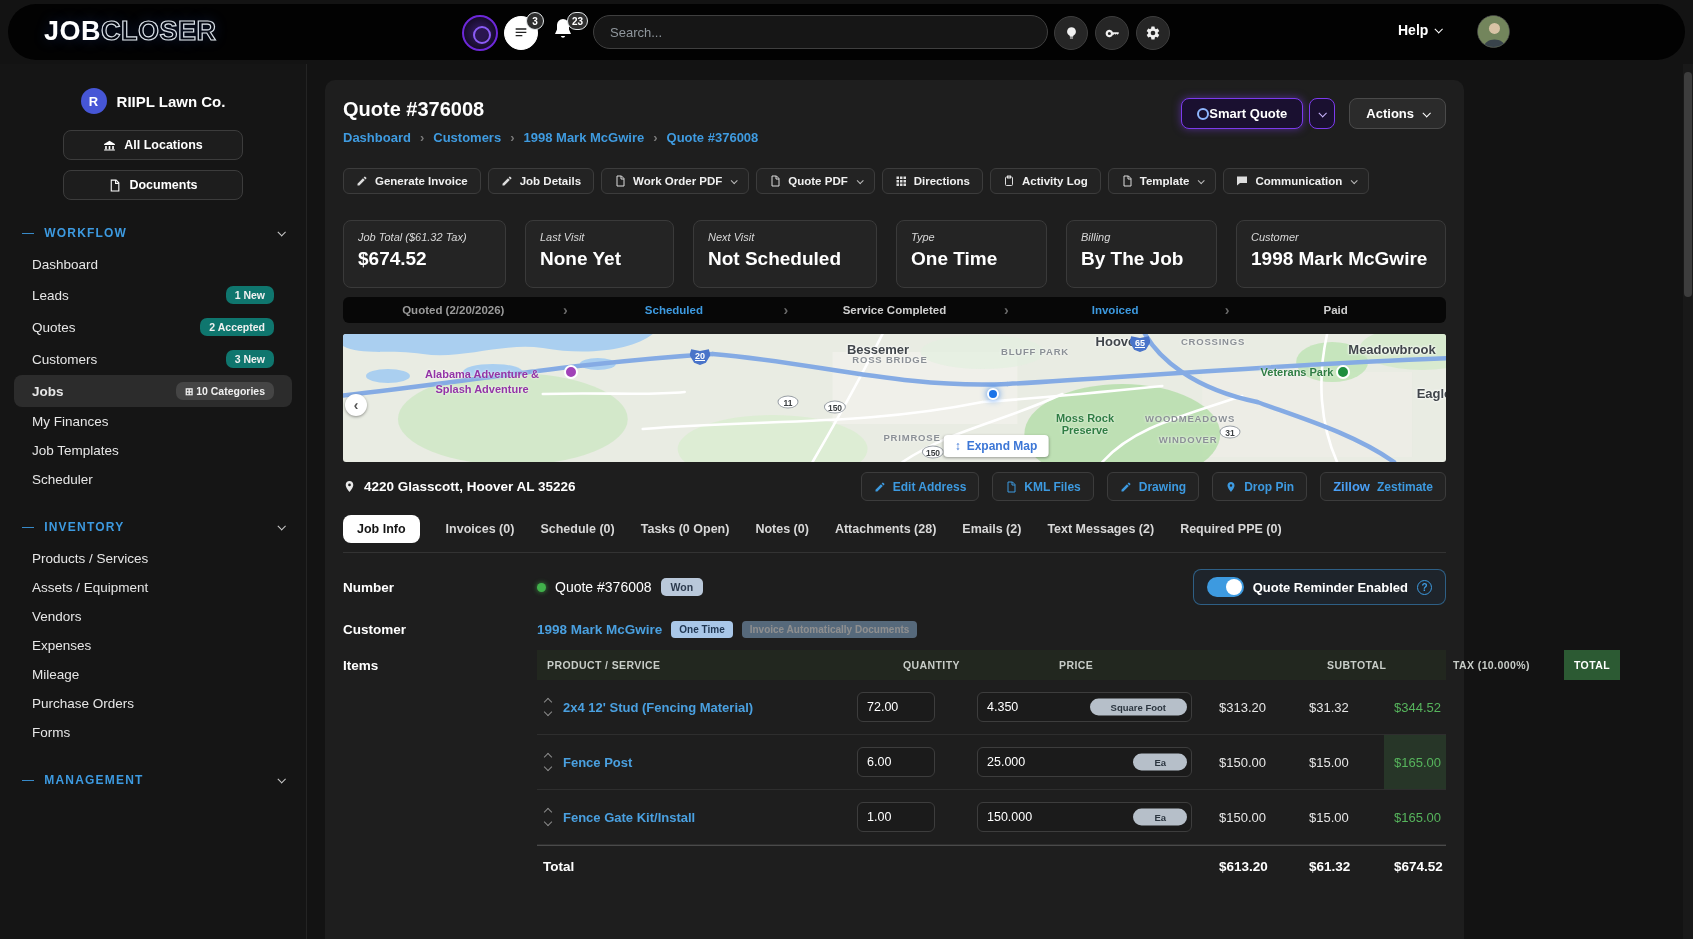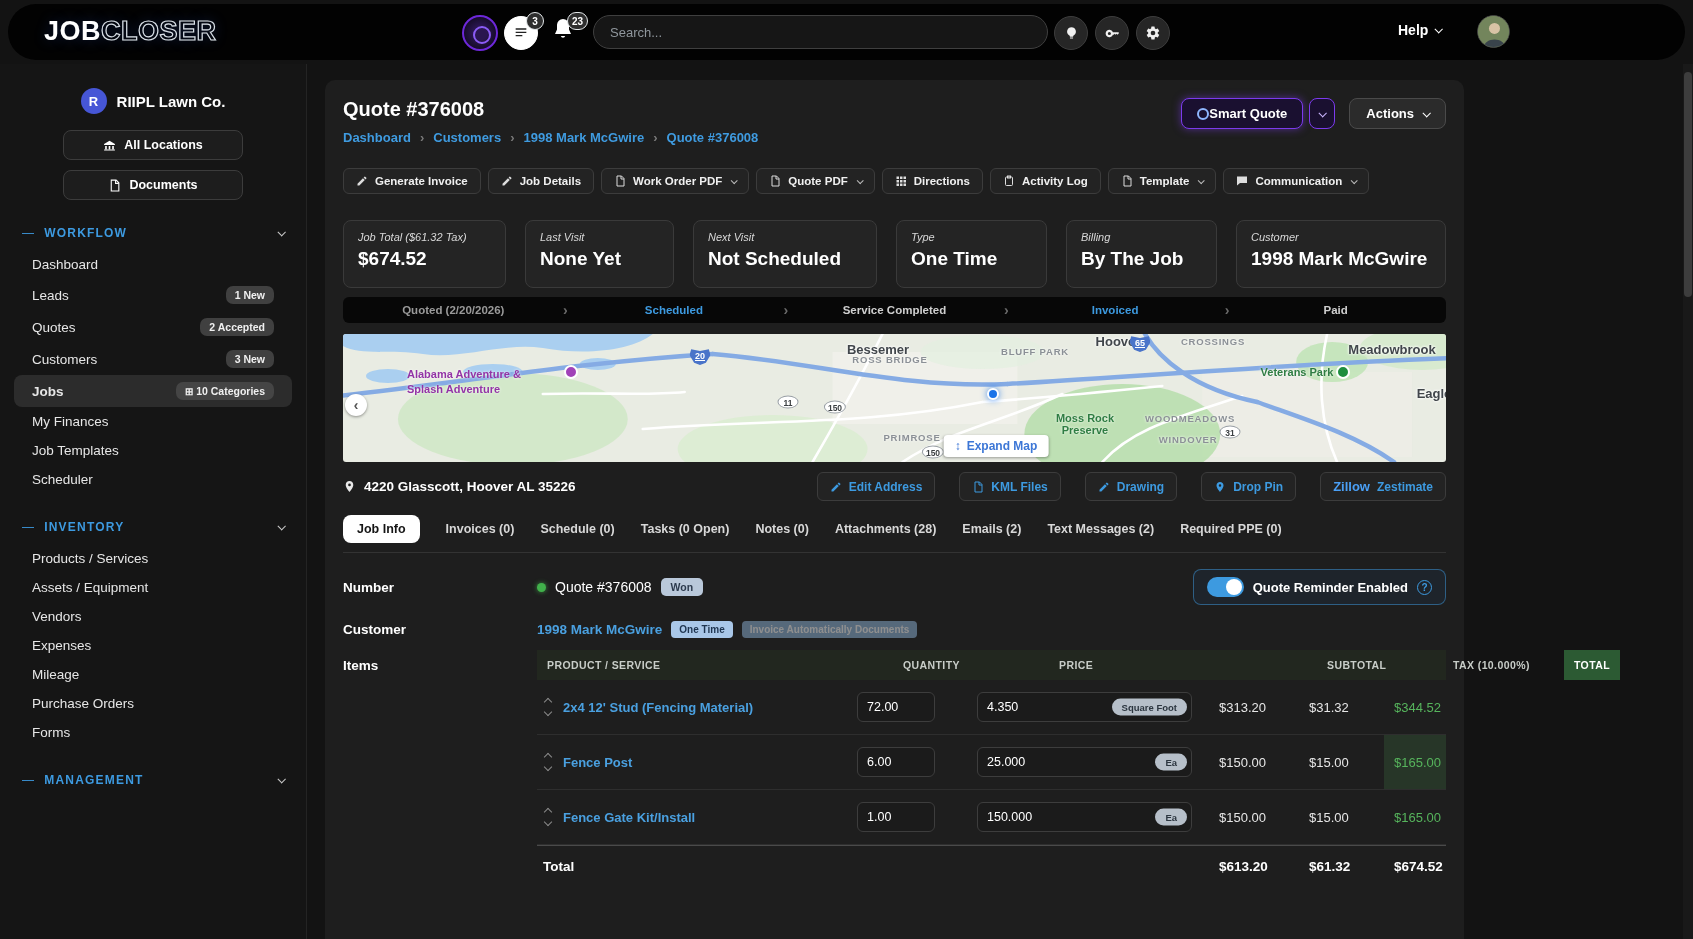--- a/index.html
+++ b/index.html
@@ -30,21 +30,21 @@
 
 .sidebar{position:absolute;left:0;top:64px;width:307px;bottom:0;background:#151515;border-right:1px solid #242424;overflow:hidden;}
 .company{margin:24px auto 16px;display:flex;align-items:center;justify-content:center;gap:10px;font-size:15px;font-weight:700;color:#fff;}
 .cbadge{width:26px;height:26px;border-radius:50%;background:#4656d6;color:#fff;font-size:13px;font-weight:700;display:flex;align-items:center;justify-content:center;}
 .side-btn{width:180px;height:30px;margin:0 auto 10px;display:flex;align-items:center;justify-content:center;gap:8px;background:#1d1d1d;border:1px solid #3c3c3c;border-radius:8px;color:#fff;font-size:12.5px;font-weight:700;cursor:pointer;font-family:"Liberation Sans",sans-serif;}
 .sec{margin:26px 22px 10px;display:flex;align-items:center;color:#3d9ae0;font-size:12px;font-weight:700;letter-spacing:1.2px;cursor:pointer;}
 .sec::before{content:"—";color:#3d9ae0;margin-right:9px;font-weight:400;}
 .sec .cv{margin-left:auto;color:#c9c9c9;}
 .sitem{display:flex;align-items:center;margin:0 14px;padding:7px 18px;border-radius:8px;color:#e6e6e6;font-size:13.5px;cursor:pointer;}
 .sitem.active{background:#2c2c2c;font-weight:700;}
-.mbadge{margin-left:auto;background:#404040;color:#f0f0f0;font-size:10.5px;font-weight:700;padding:3px 9px;border-radius:7px;white-space:nowrap;}
+.mbadge{margin-left:auto;background:#0f766e;color:#f0f0f0;font-size:10.5px;font-weight:700;padding:3px 9px;border-radius:7px;white-space:nowrap;}
 .mbadge:empty{display:none;}
 .mbadge.grid::before{content:"⊞ ";font-size:10px;}
 .sitem.active .mbadge{background:#454545;}
 
 
 .panel{position:absolute;left:325px;top:80px;width:1139px;height:1040px;background:#1e1e1e;border-radius:10px;padding:18px;}
 .phead{display:flex;align-items:flex-start;height:62px;}
 .ptitle{font-size:20px;font-weight:800;color:#fff;}
 .crumbs{margin-top:9px;font-size:13px;font-weight:600;}
 .crumb{color:#3f9be0;text-decoration:none;cursor:pointer;}
@@ -71,37 +71,37 @@
 .pseg:not(:last-child)::after{content:"›";position:absolute;right:-4px;top:50%;transform:translateY(-50%);color:#6a6a6a;font-size:14px;font-weight:700;}
 .s-muted{color:#9a9a9a;}.s-norm{color:#cfcfcf;}.s-link{color:#3d9ae0;}
 
 
 .map{margin-top:11px;position:relative;width:100%;height:128px;background:#e9ece3;border-radius:3px;overflow:hidden;}
 .map svg.roads{position:absolute;left:0;top:0;width:100%;height:100%;}
 .mlbl{position:absolute;transform:translate(-50%,-50%);white-space:nowrap;z-index:3;}
 .city{font-size:13px;font-weight:700;color:#41464b;text-shadow:0 0 3px #fff,0 0 3px #fff;}
 .hood{font-size:9.5px;font-weight:700;color:#8b9096;letter-spacing:.8px;text-shadow:0 0 3px #fff;}
 .park{font-size:11px;font-weight:600;color:#2f7d43;text-shadow:0 0 3px #fff;text-align:center;}
-.attr{font-size:11px;font-weight:600;color:#9334a6;text-shadow:0 0 3px #fff;line-height:1.35;}
+.attr{font-size:11px;font-weight:600;color:#9334a6;text-shadow:0 0 3px #fff;text-align:center;line-height:1.35;}
 .poi{position:absolute;width:14px;height:14px;border-radius:50%;transform:translate(-50%,-50%);border:2px solid #fff;z-index:3;}
 .poi.purple{background:#a142b8;}
 .poi.green{background:#1e8e3e;}
 .sh-i{position:absolute;width:21px;height:18px;background:#4a74c9;color:#fff;font-size:9px;font-weight:700;display:flex;align-items:center;justify-content:center;transform:translate(-50%,-50%);clip-path:polygon(8% 12%,50% 22%,92% 12%,100% 45%,78% 88%,50% 100%,22% 88%,0 45%);z-index:3;text-decoration:underline;}
 .sh-o{position:absolute;min-width:21px;height:13px;padding:0 3px;background:#fff;border:1px solid #9aa0a6;border-radius:50%;color:#3c4043;font-size:8.5px;font-weight:700;display:flex;align-items:center;justify-content:center;transform:translate(-50%,-50%);z-index:3;}
 .bdot{position:absolute;width:12px;height:12px;border-radius:50%;background:#1a73e8;border:2px solid #fff;box-shadow:0 0 7px rgba(26,115,232,.8);transform:translate(-50%,-50%);z-index:4;}
 .mapctl{position:absolute;left:2px;top:60px;width:22px;height:22px;border-radius:50%;background:#fff;box-shadow:0 1px 3px rgba(0,0,0,.4);color:#555;display:flex;align-items:center;justify-content:center;z-index:4;cursor:pointer;}
 .mapctl::before{content:"‹";font-size:14px;font-weight:700;}
 .expand{position:absolute;left:653px;bottom:5px;transform:translateX(-50%);background:#fff;border:0;border-radius:4px;padding:4px 11px;color:#3d77d6;font-weight:700;font-size:12px;display:flex;gap:6px;align-items:center;box-shadow:0 1px 3px rgba(0,0,0,.35);cursor:pointer;z-index:5;font-family:"Liberation Sans",sans-serif;}
 .updown::before{content:"↕";font-size:12px;}
 
 
 .addr-row{margin-top:10px;display:flex;align-items:center;}
 .addr-left{display:flex;align-items:center;gap:8px;color:#fff;font-size:13.5px;font-weight:600;}
 .addr-left svg{width:13px;height:13px;color:#e8e8e8;}
-.addr-btns{margin-left:auto;display:flex;gap:24px;}
+.addr-btns{margin-left:auto;display:flex;gap:13px;}
 .abtn{display:inline-flex;align-items:center;gap:7px;background:#232323;border:1px solid #3c3c3c;border-radius:6px;padding:6px 12px;color:#3d9ae0;font-size:12px;font-weight:700;cursor:pointer;white-space:nowrap;font-family:"Liberation Sans",sans-serif;}
 .abtn svg{width:12px;height:12px;}
 .zbrand{color:#4a9ff5;font-weight:800;font-size:13px;}
 .zlabel{color:#3d9ae0;font-weight:600;}
 
 
 .tabs{margin-top:14px;display:flex;align-items:center;gap:26px;border-bottom:1px solid #333;padding-bottom:9px;}
 .tab{color:#d8d8d8;font-size:12.5px;font-weight:700;cursor:pointer;text-decoration:none;white-space:nowrap;padding:7px 0;}
 .tab.active{background:#fff;color:#151515;border-radius:8px;padding:7px 14px;}
 
@@ -132,21 +132,21 @@
 .itrow{height:55px;border-bottom:1px solid #2e2e2e;}
 .namecell{display:flex;align-items:center;gap:10px;padding-left:6px;}
 .rowchev{display:flex;flex-direction:column;gap:4px;color:#8a8a8a;cursor:pointer;padding:2px;}
 .rowchev i{display:block;width:6px;height:6px;border-right:1.5px solid currentColor;border-bottom:1.5px solid currentColor;}
 .rowchev .cu{transform:rotate(-135deg);}
 .rowchev .cd{transform:rotate(45deg);}
 .ilink{color:#4aa0e0;font-size:13px;font-weight:600;text-decoration:none;cursor:pointer;}
 .qty{width:78px;height:30px;background:#1b1b1b;border:1px solid #3d3d3d;border-radius:6px;color:#fff;font-size:12.5px;padding:0 9px;font-family:"Liberation Sans",sans-serif;outline:none;}
 .pricewrap{position:relative;width:215px;}
 .price{width:100%;height:30px;background:#1b1b1b;border:1px solid #3d3d3d;border-radius:6px;color:#fff;font-size:12.5px;padding:0 9px;font-family:"Liberation Sans",sans-serif;outline:none;}
-.unit{position:absolute;right:5px;top:50%;transform:translateY(-50%);background:#b6bfc9;color:#2c3640;font-size:9.5px;font-weight:700;padding:3px 10px;border-radius:9px;white-space:nowrap;}
+.unit{position:absolute;right:5px;top:50%;transform:translateY(-50%);background:#b6bfc9;color:#2c3640;font-size:9.5px;font-weight:700;padding:3px 21px;border-radius:9px;white-space:nowrap;}
 .money{font-size:13px;color:#e6e6e6;padding-left:10px;}
 .tc{font-size:13px;color:#56b45c;padding-left:10px;height:100%;display:flex;align-items:center;}
 .tc.hilite{background:rgba(86,180,92,.16);}
 .itfoot{height:42px;border-top:1px solid #4a4a4a;}
 .fl{font-size:13.5px;font-weight:700;color:#fff;padding-left:6px;}
 .fm{font-size:13.5px;font-weight:700;color:#fff;padding-left:10px;}
 
 
 .vscroll{position:absolute;right:0;top:64px;width:10px;bottom:0;background:#191919;}
 .vthumb{position:absolute;left:1px;top:8px;width:8px;height:225px;background:#3d3d3d;border-radius:4px;cursor:pointer;}

